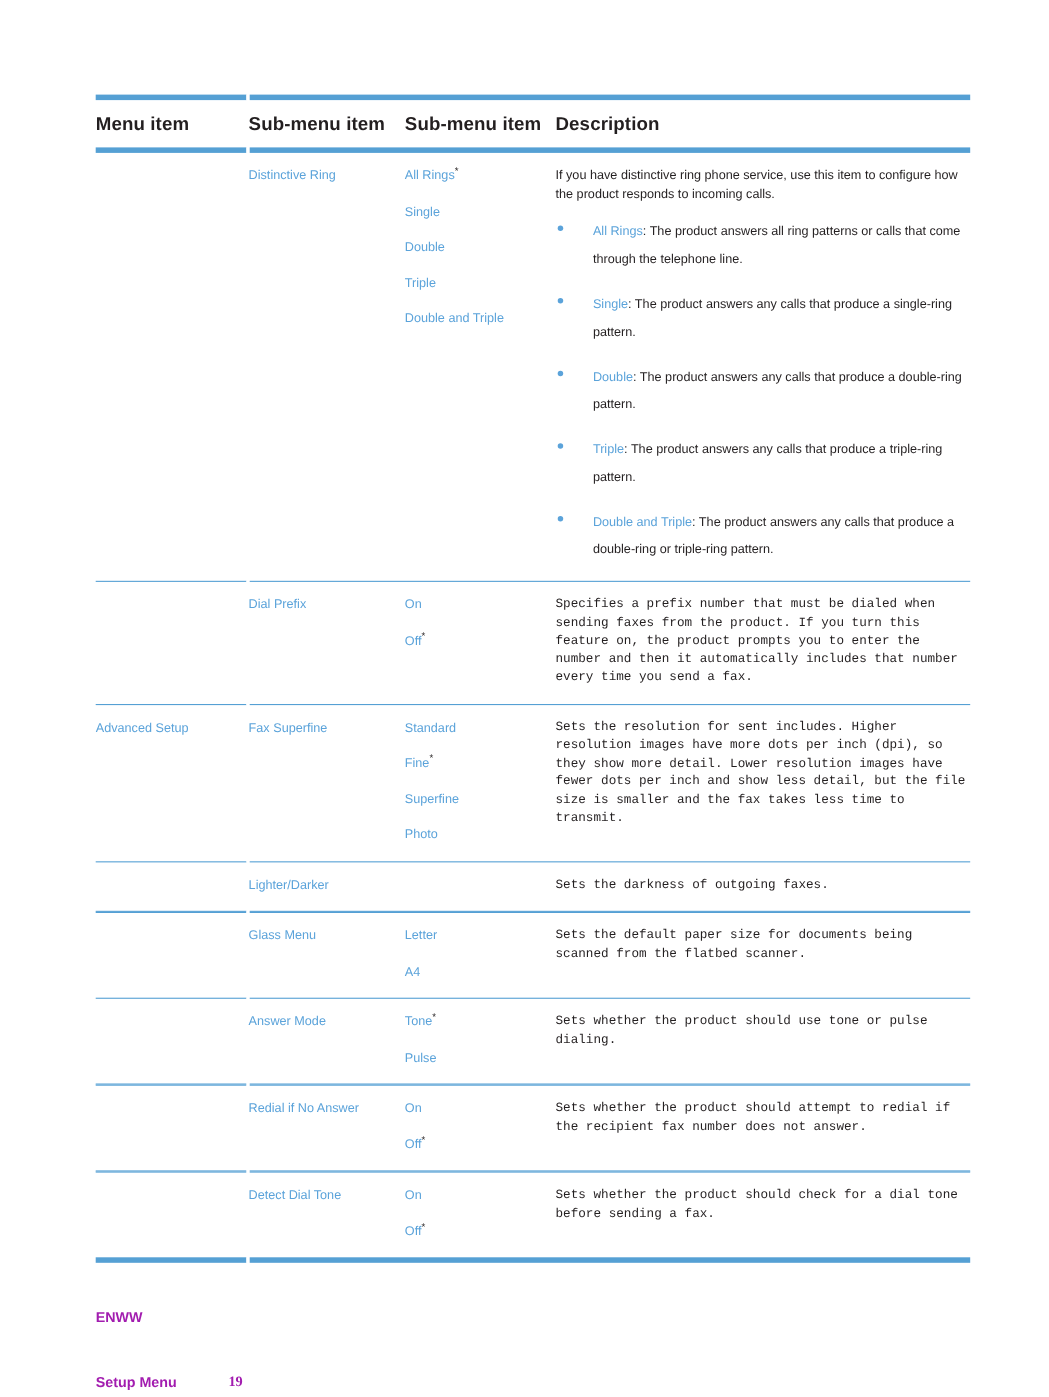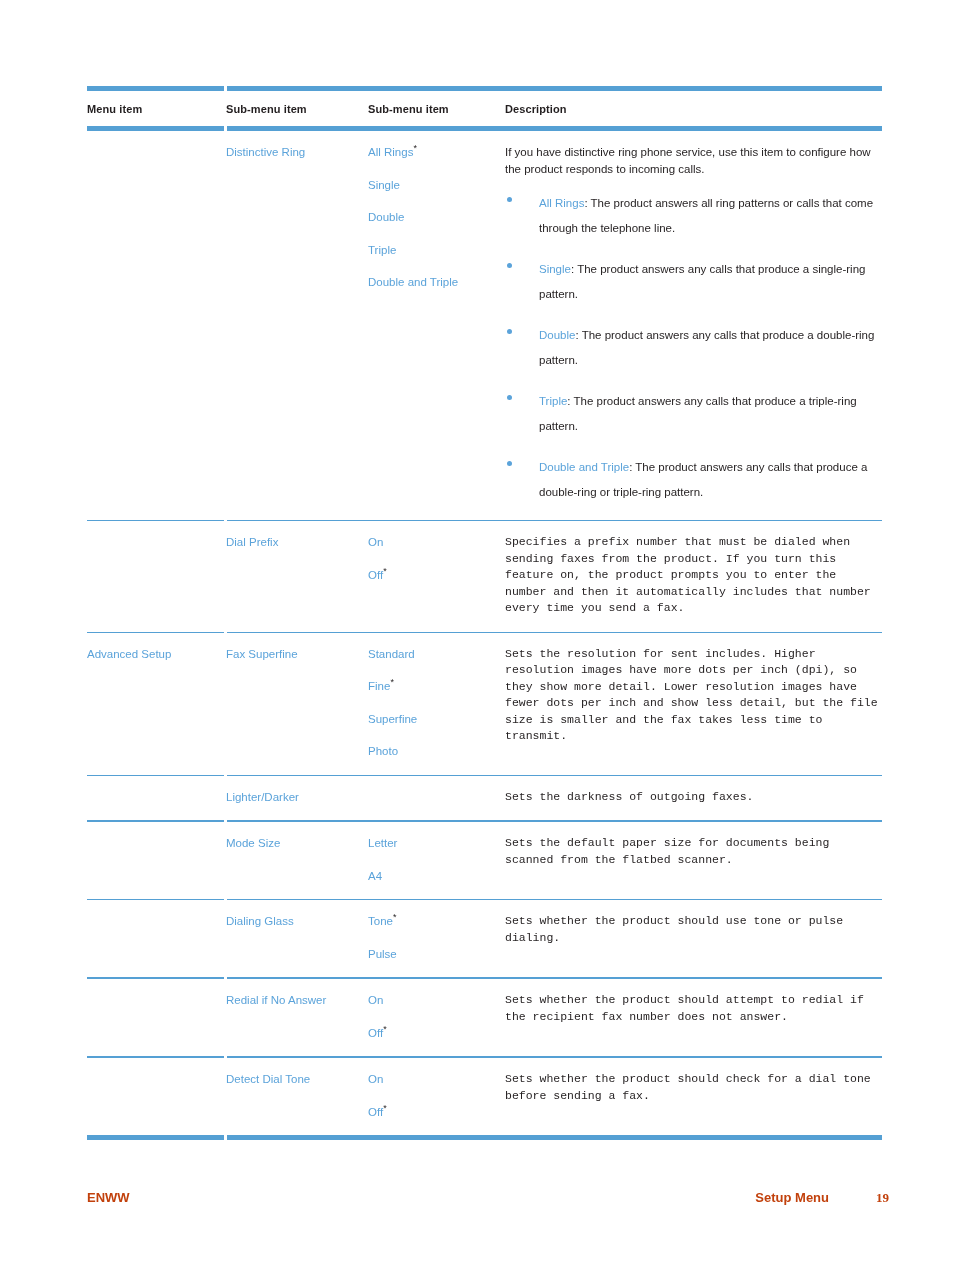--- a/index.html
+++ b/index.html
@@ -95,21 +95,21 @@
   }
 
   
   col.c1 { width: 139px; }
   col.c2 { width: 142px; }
   col.c3 { width: 137px; }
   col.c4 { width: 377px; }
 
   
   .hdr-cell {
-    font-size: 11px;
+    font-size: 17px;
     font-weight: bold;
     color: #231f20;
     padding: 12px 10px 11px 0 !important;
     letter-spacing: 0.1px;
   }
 
   
   .cell {
     font-size: 11.5px;
     line-height: 16.5px;
@@ -168,25 +168,27 @@
   .footer {
     position: absolute;
     left: 87px;
     top: 1190px;
     width: 802px;
     display: flex;
     align-items: baseline;
     justify-content: space-between;
     font-size: 13px;
     font-weight: bold;
-    color: #c2410c;
+    color: #a21caf;
+    flex-direction: column;
   }
   .footer-right {
     display: flex;
-    align-items: flex-start;
+    align-items: center;
+    margin-top: 43px;
   }
   .footer-chapter {
     margin-right: 38px;
   }
   .footer-page {
     min-width: 22px;
     text-align: right;
     font-family: Liberation Serif, serif;
   }
 </style>
@@ -278,35 +280,35 @@
           </td>
         </tr>
         <tr>
           <td colspan="4" class="rule-thin"><span class="seg-a"></span><span class="seg-gap"></span><span class="seg-b"></span></td>
         </tr>
         <tr>
           <td colspan="4" class="rule-thin"><span class="seg-a"></span><span class="seg-gap"></span><span class="seg-b"></span></td>
         </tr>
         <tr>
           <td class="cell cell-menu"></td>
-          <td class="cell cell-sub1">Mode Size</td>
+          <td class="cell cell-sub1">Glass Menu</td>
           <td class="cell cell-sub2">
             <span class="opt">Letter</span>
             <span class="opt">A4</span>
           </td>
           <td class="cell cell-desc">
             <p class="desc-p">Sets the default paper size for documents being scanned from the flatbed scanner.</p>
           </td>
         </tr>
         <tr>
           <td colspan="4" class="rule-thin"><span class="seg-a"></span><span class="seg-gap"></span><span class="seg-b"></span></td>
         </tr>
         <tr>
           <td class="cell cell-menu"></td>
-          <td class="cell cell-sub1">Dialing Glass</td>
+          <td class="cell cell-sub1">Answer Mode</td>
           <td class="cell cell-sub2">
             <span class="opt">Tone<span class="star">*</span></span>
             <span class="opt">Pulse</span>
           </td>
           <td class="cell cell-desc">
             <p class="desc-p">Sets whether the product should use tone or pulse dialing.</p>
           </td>
         </tr>
         <tr>
           <td colspan="4" class="rule-thin"><span class="seg-a"></span><span class="seg-gap"></span><span class="seg-b"></span></td>

